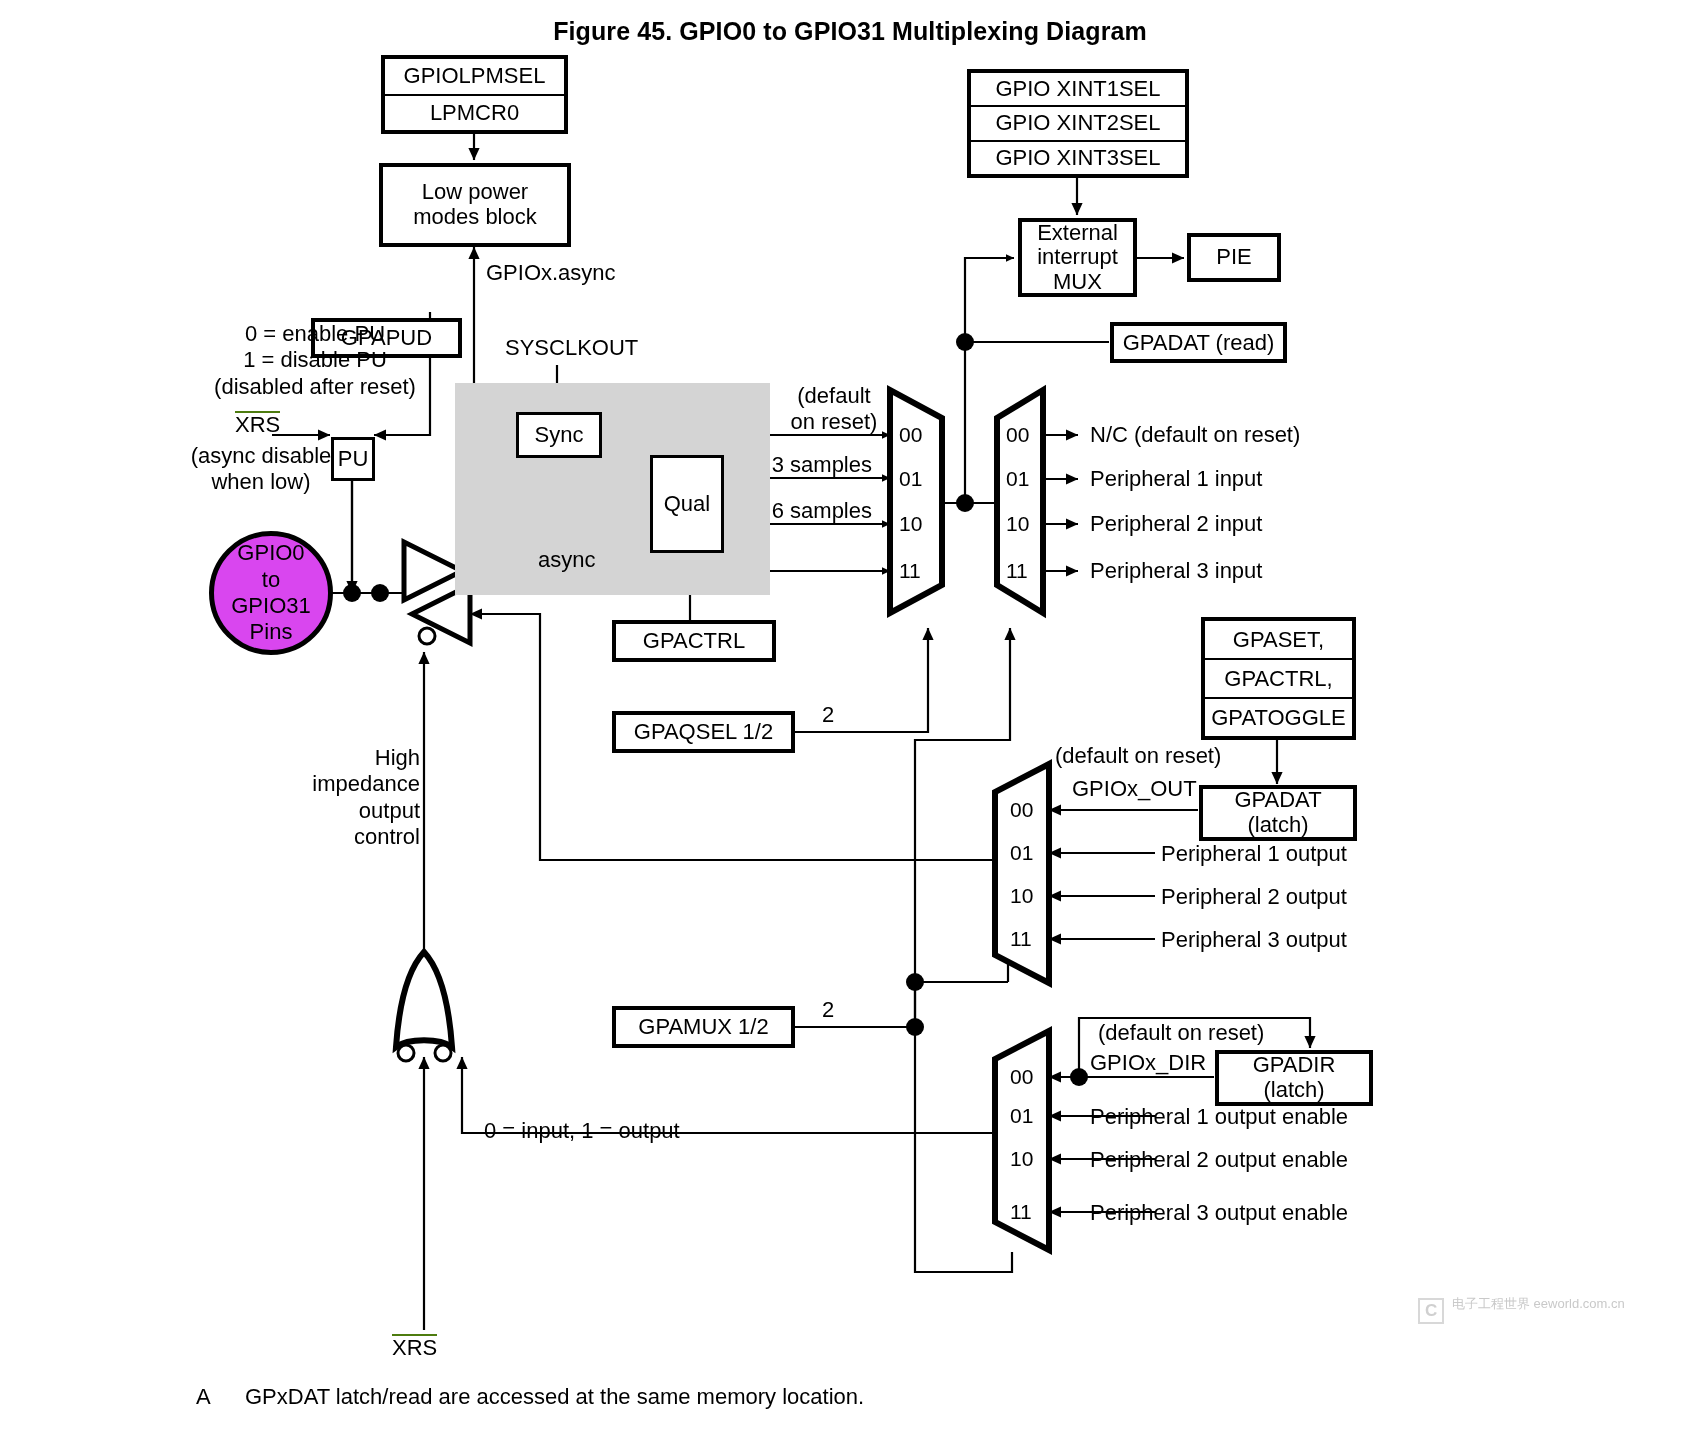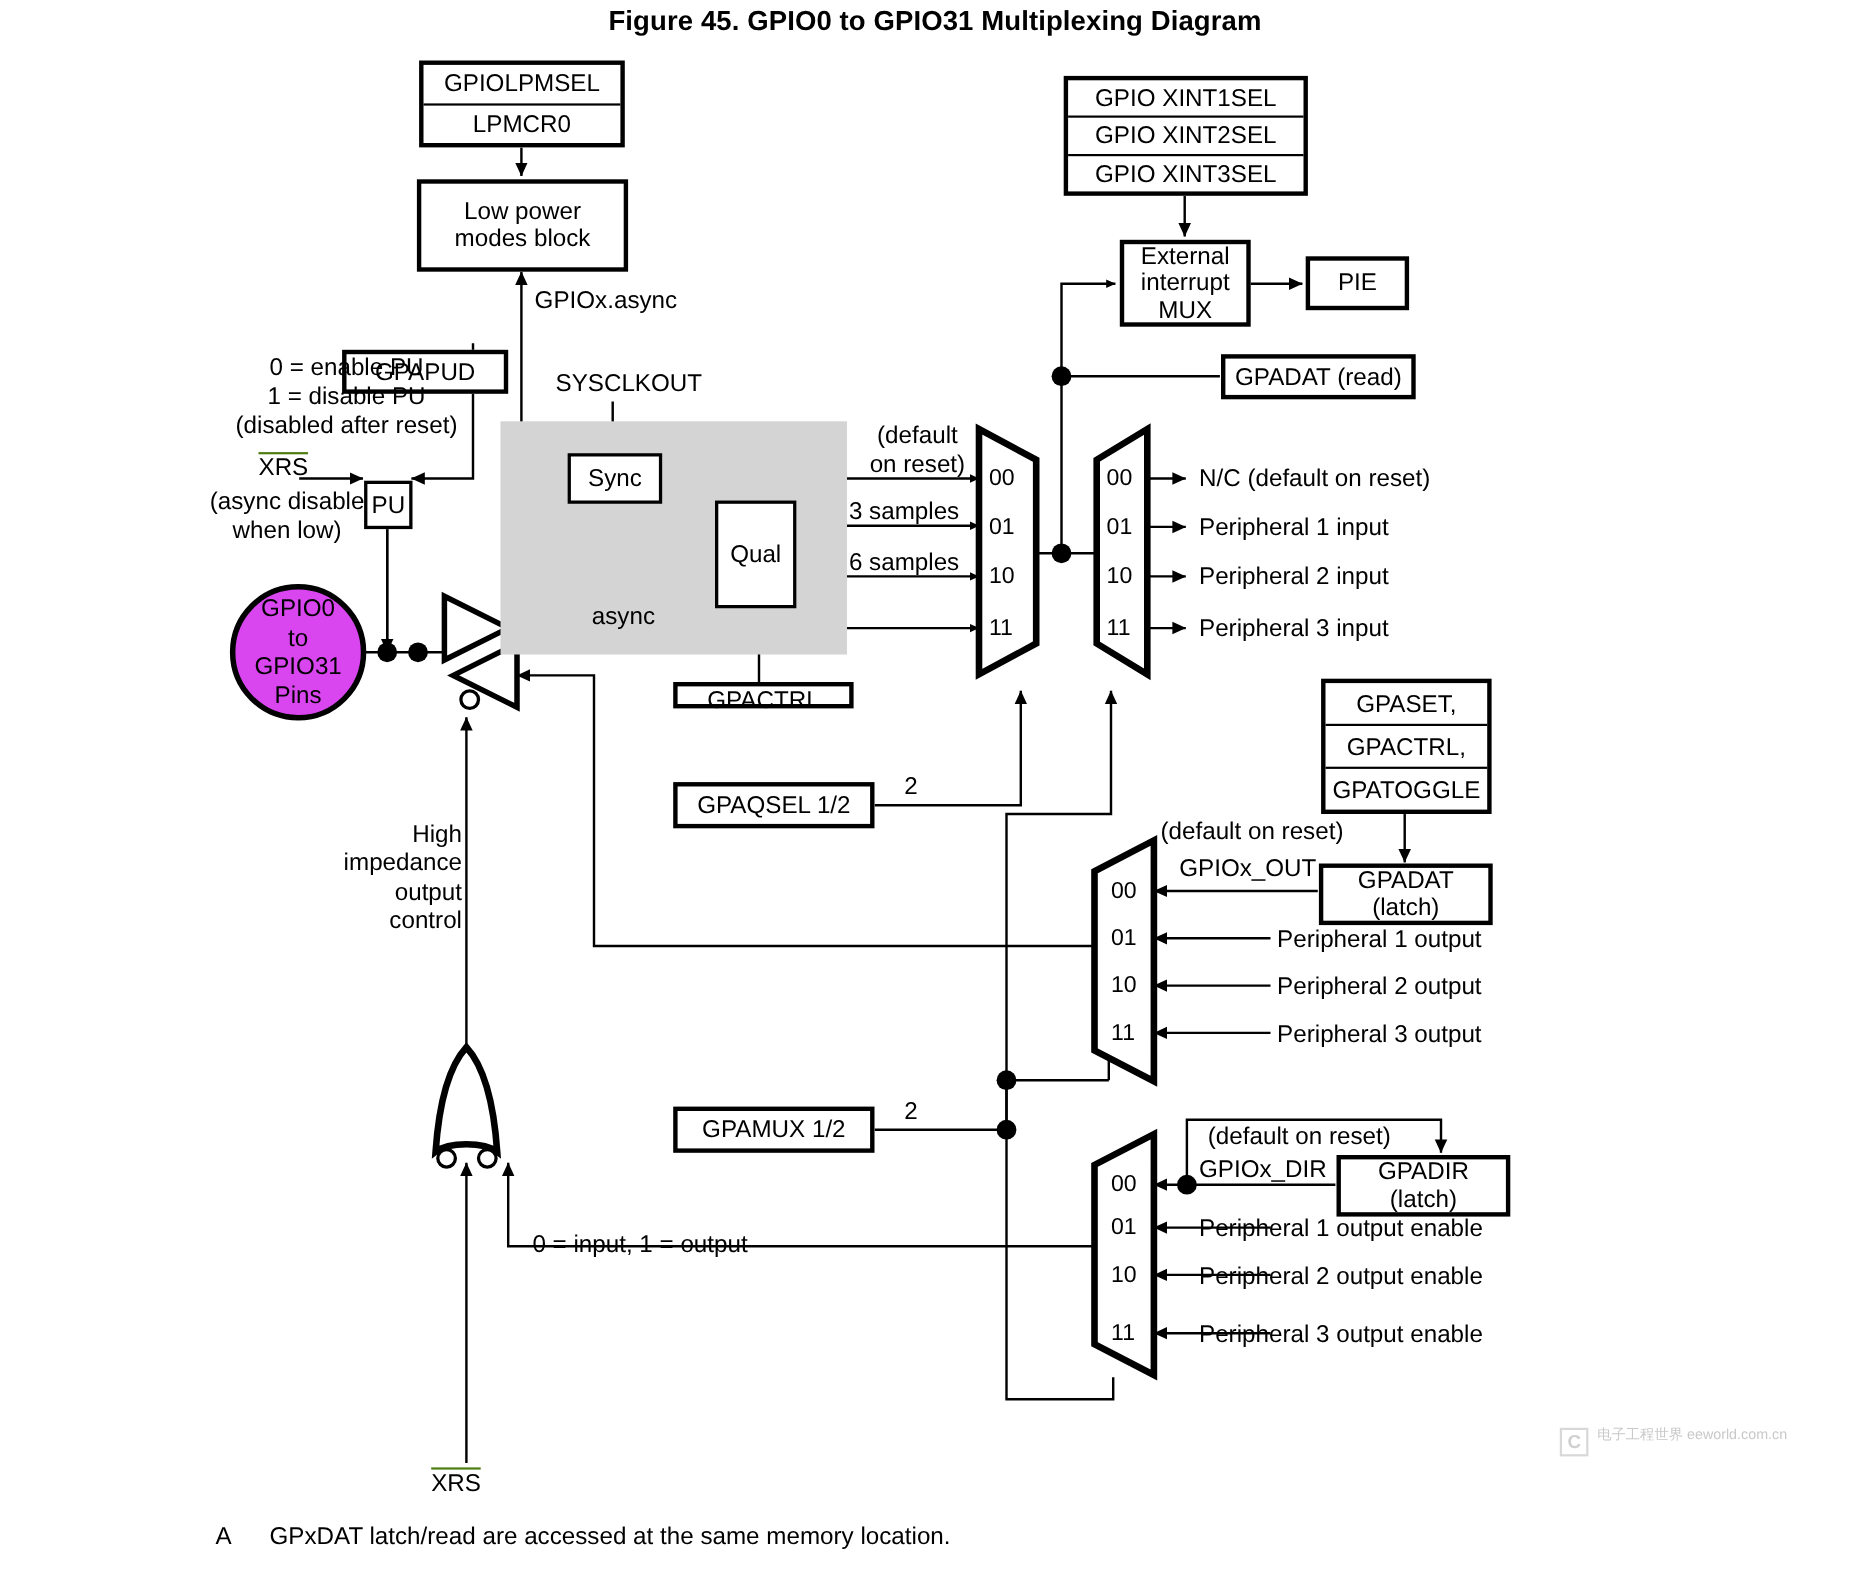--- a/index.html
+++ b/index.html
@@ -1,21 +1,21 @@
 <!DOCTYPE html>
 <html><head>
 <meta charset="utf-8">
 <style>
   html,body{margin:0;padding:0;background:#ffffff;}
   body{width:1700px;height:1448px;position:relative;
        font-family:"Liberation Sans","DejaVu Sans",sans-serif;color:#000;}
   #stage{position:absolute;left:0;top:0;width:1700px;height:1448px;}
   svg#wires{position:absolute;left:0;top:0;width:1700px;height:1448px;}
 
-  .lbl{position:absolute;white-space:pre;line-height:1.14;}
+  .lbl{position:absolute;white-space:pre;line-height:1.14;margin-top:12px;}
   .c{text-align:center;}
   .r{text-align:right;}
 
   .title{font-weight:bold;font-size:25px;letter-spacing:.1px;}
 
   
   .box{position:absolute;box-sizing:border-box;background:#fff;
        border:4px solid #000;display:flex;flex-direction:column;}
   .box .row{flex:1;display:flex;align-items:center;justify-content:center;
             font-size:22px;white-space:nowrap;}
@@ -205,21 +205,21 @@
   <div class="box" style="left:311px;top:272px;width:151px;height:40px;margin-top:46px;">
     <div class="row">GPAPUD</div>
   </div>
 
   <div class="blk thin" style="left:331px;top:437px;width:44px;height:44px;">PU</div>
 
   <div class="blk thin" style="left:516px;top:412px;width:86px;height:46px;">Sync</div>
 
   <div class="blk thin" style="left:650px;top:455px;width:74px;height:98px;">Qual</div>
 
-  <div class="box" style="left:612px;top:620px;width:164px;height:24px;">
+  <div class="box" style="left:612px;top:620px;width:164px;height:42px;">
     <div class="row">GPACTRL</div>
   </div>
 
   <div class="box" style="left:612px;top:711px;width:183px;height:42px;">
     <div class="row">GPAQSEL 1/2</div>
   </div>
 
   <div class="box" style="left:612px;top:1006px;width:183px;height:42px;">
     <div class="row">GPAMUX 1/2</div>
   </div>

